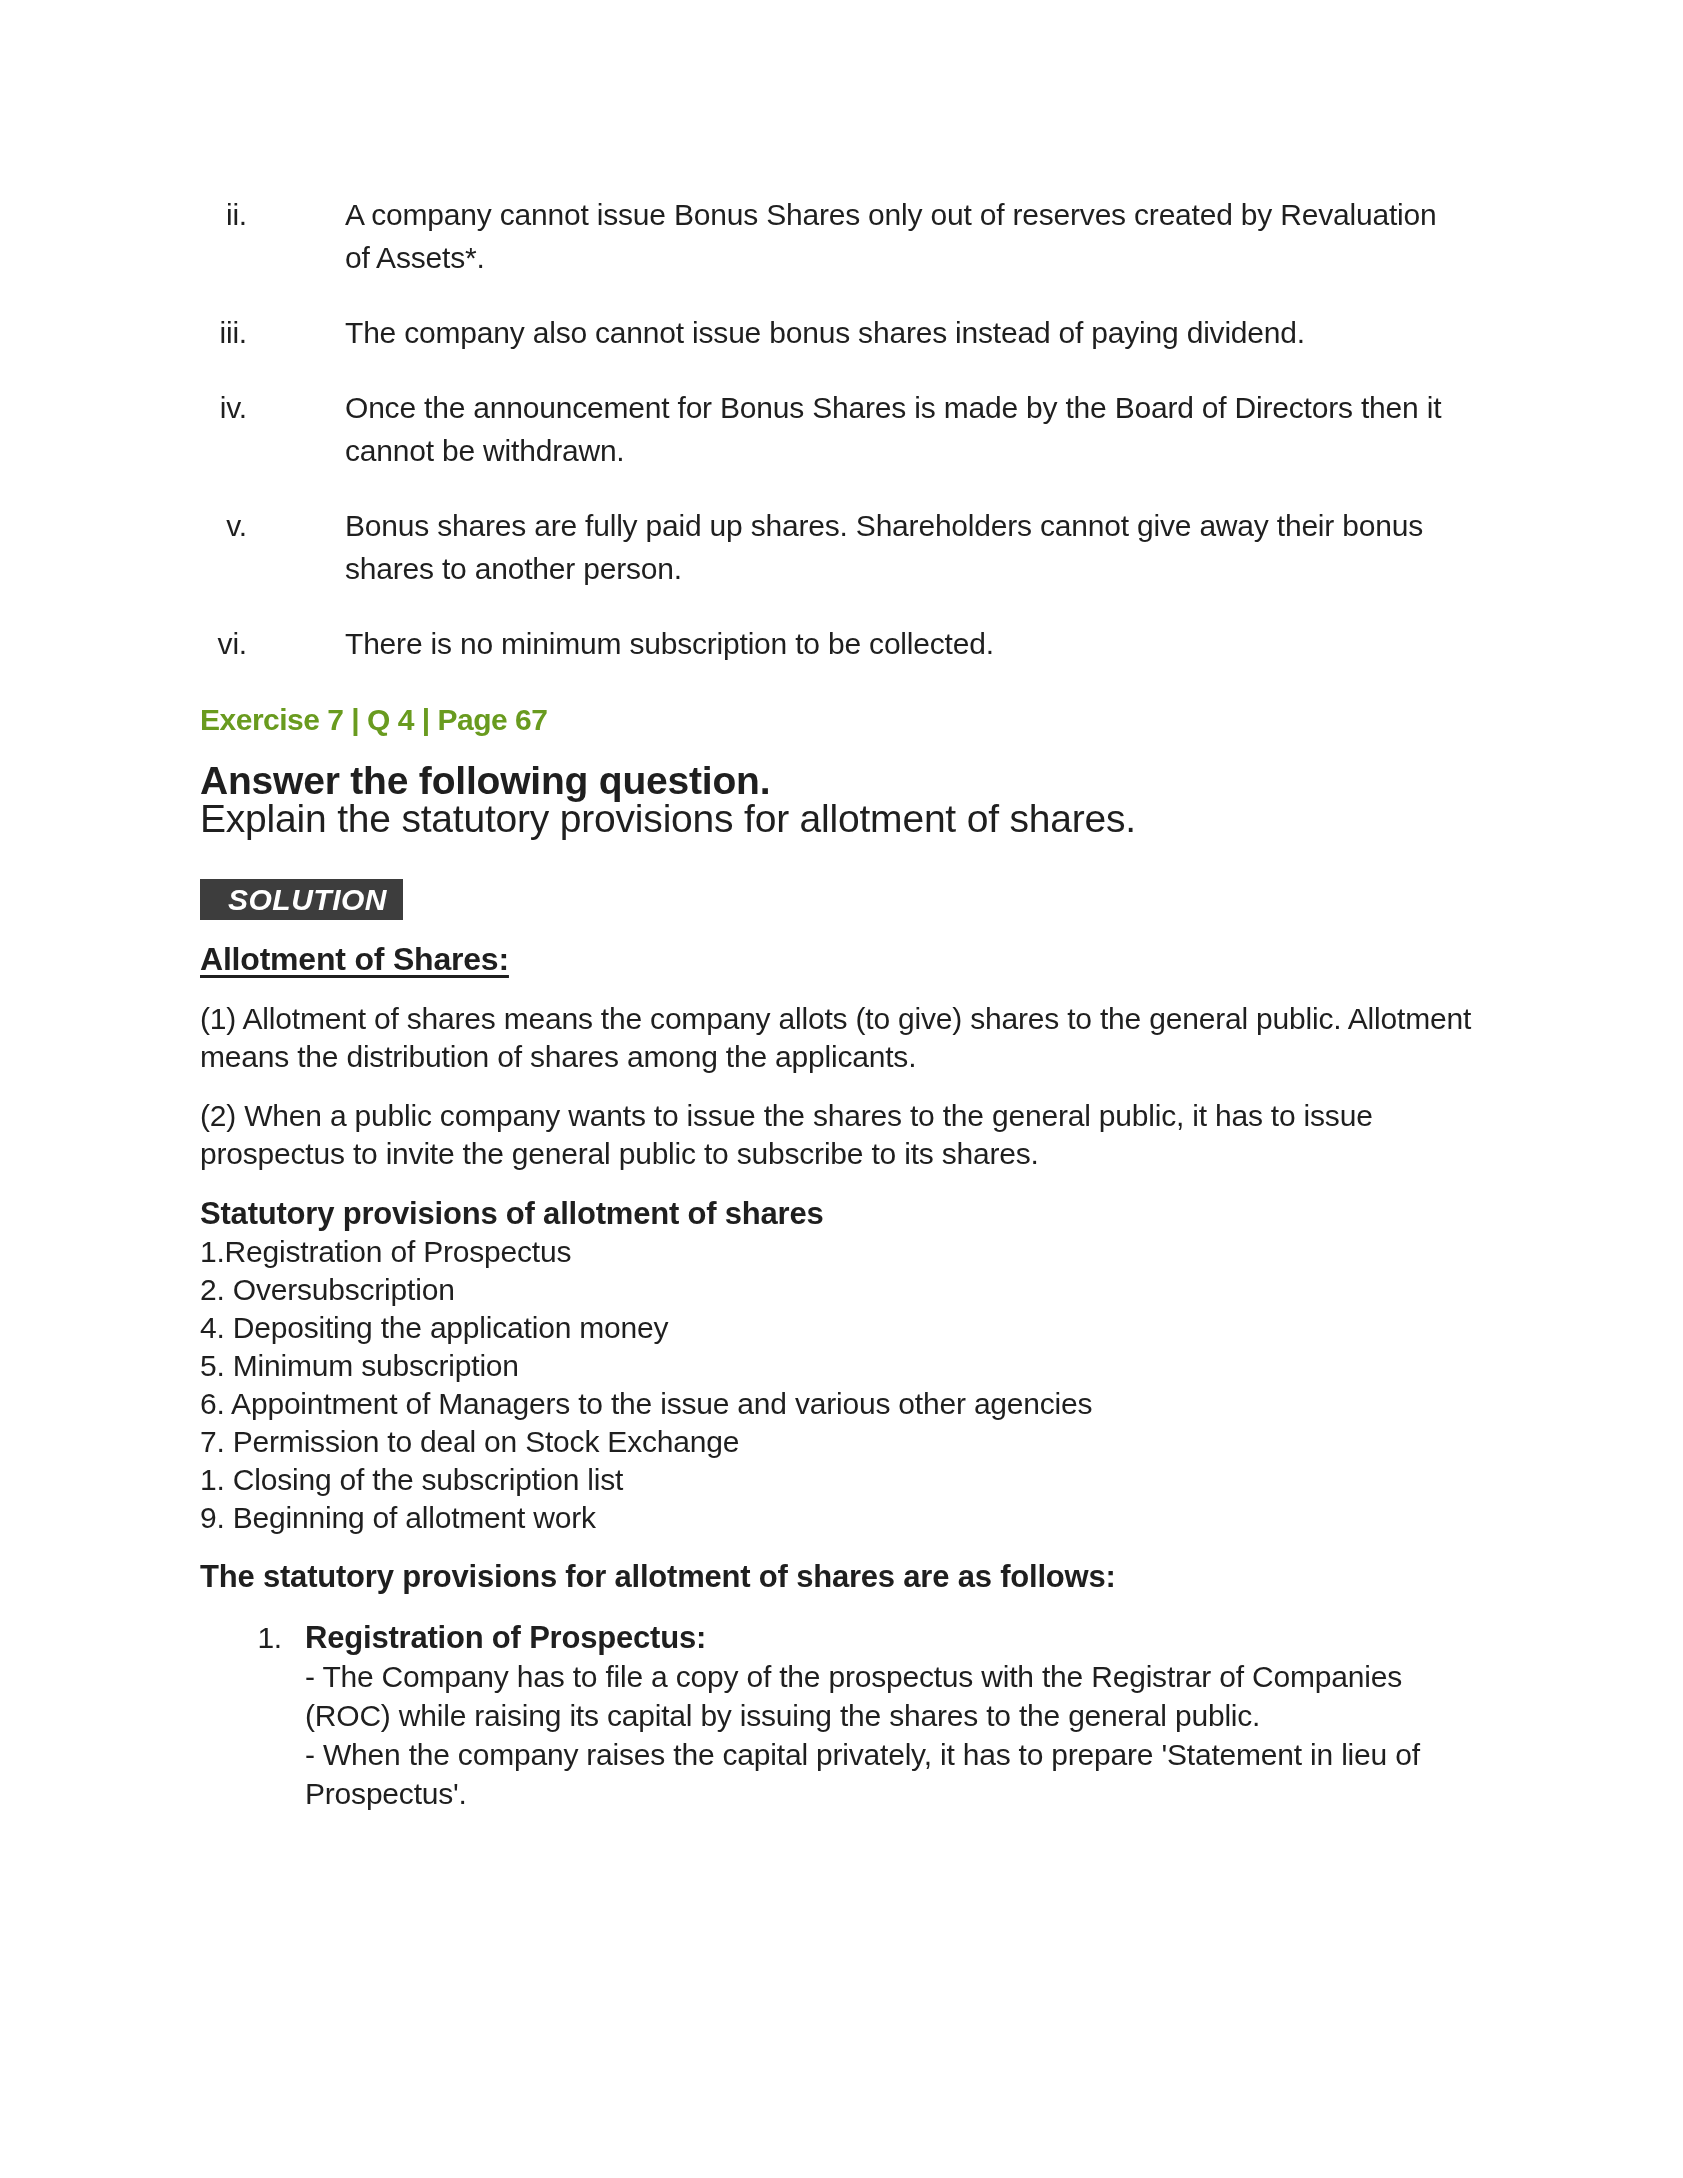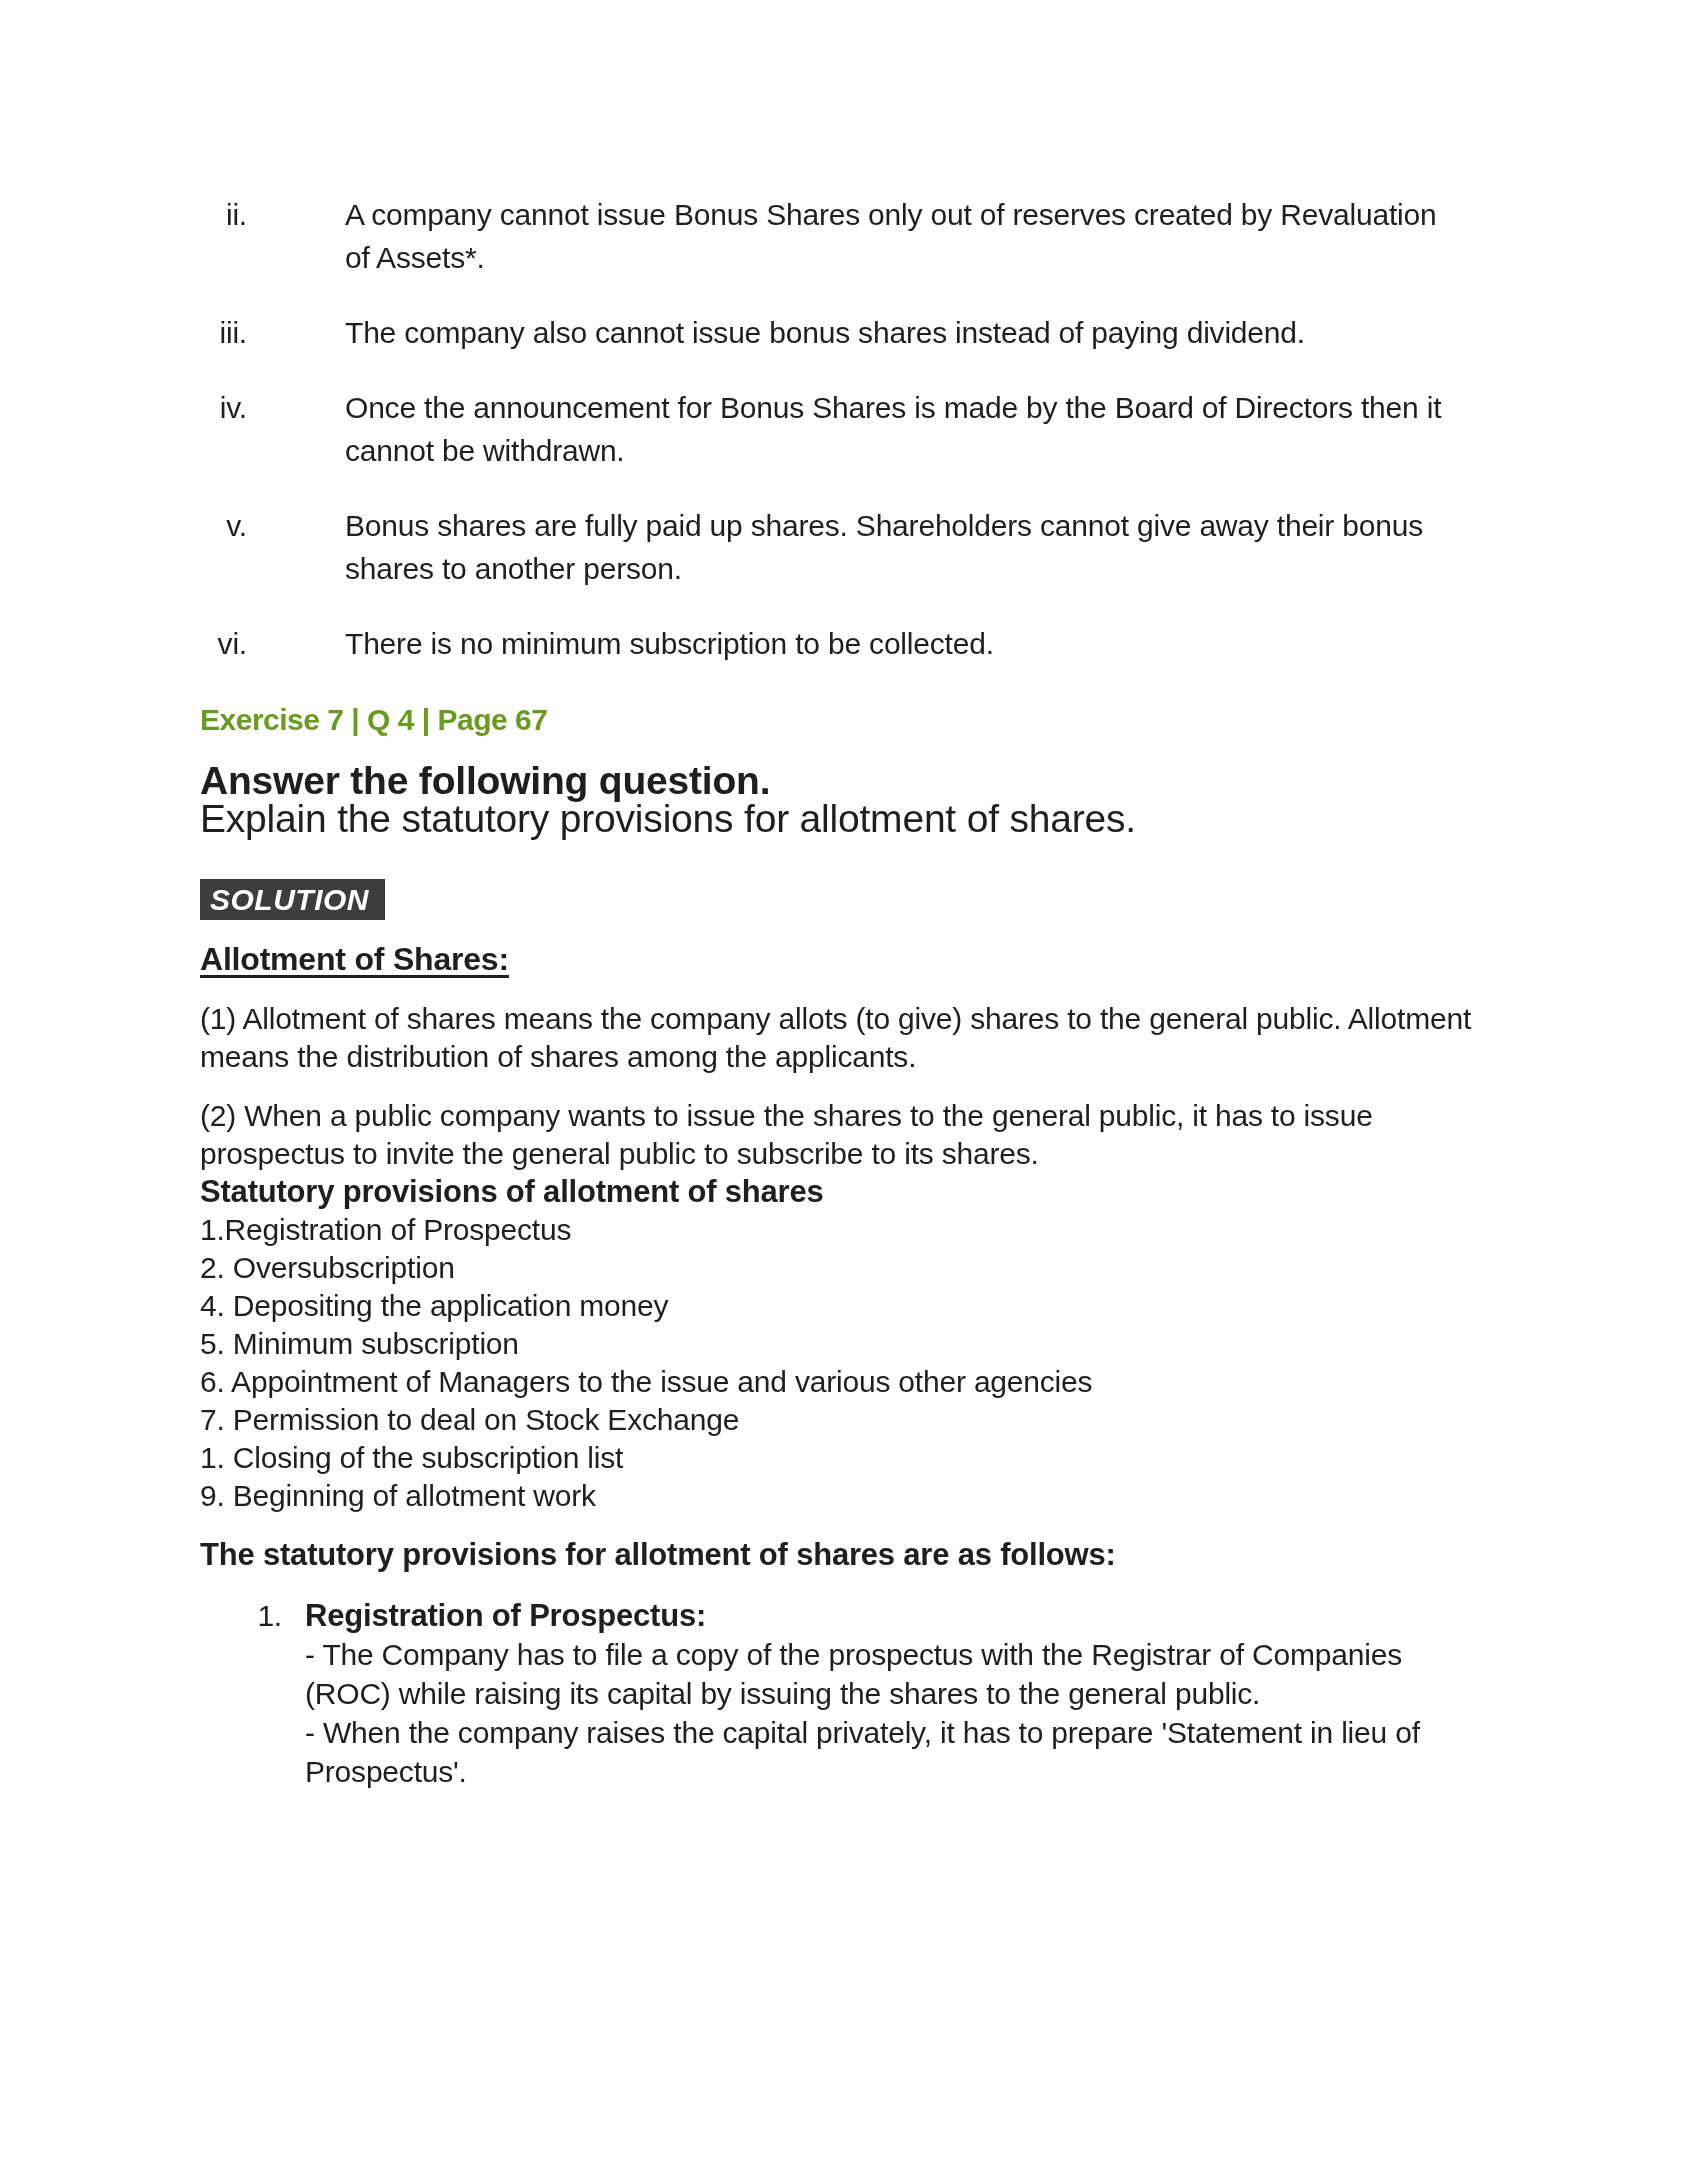--- a/index.html
+++ b/index.html
@@ -37,35 +37,35 @@
 
   .solution-badge {
     margin-top: 41px;
     width: fit-content;
     background: var(--solution-bg, #3d3d3d);
     color: var(--solution-text, #ffffff);
     font-size: 30px;
     line-height: 31px;
     font-style: italic;
     font-weight: bold;
-    padding: 5px 16px 5px 10px;
+    padding: 5px 16px 5px 28px;
     letter-spacing: 0.5px;
   }
   .solution-heading {
     margin-top: 19px;
     font-size: 32px;
     font-weight: bold;
     line-height: 40px;
     text-decoration: underline;
     text-decoration-thickness: 3px;
     text-underline-offset: 5px;
     width: fit-content;
   }
   .para { margin-top: 21px; width: 1287px; font-size: 30px; line-height: 38px; }
-  .statutory { font-size: 30px; line-height: 38px; }
+  .statutory { margin-top: 22px; font-size: 30px; line-height: 38px; }
   .statutory-heading { font-weight: bold; font-size: 31px; }
   .follows-heading { margin-top: 21px; font-weight: bold; font-size: 31px; line-height: 38px; }
 
   .provision { display: flex; margin-top: 22px; line-height: 39px; }
   .provision .num { flex: 0 0 82px; text-align: right; }
   .provision .p-body { margin-left: 23px; width: 1143px; }
   .provision .p-title { font-weight: bold; font-size: 31px; }
 </style>
 </head>
 <body>

